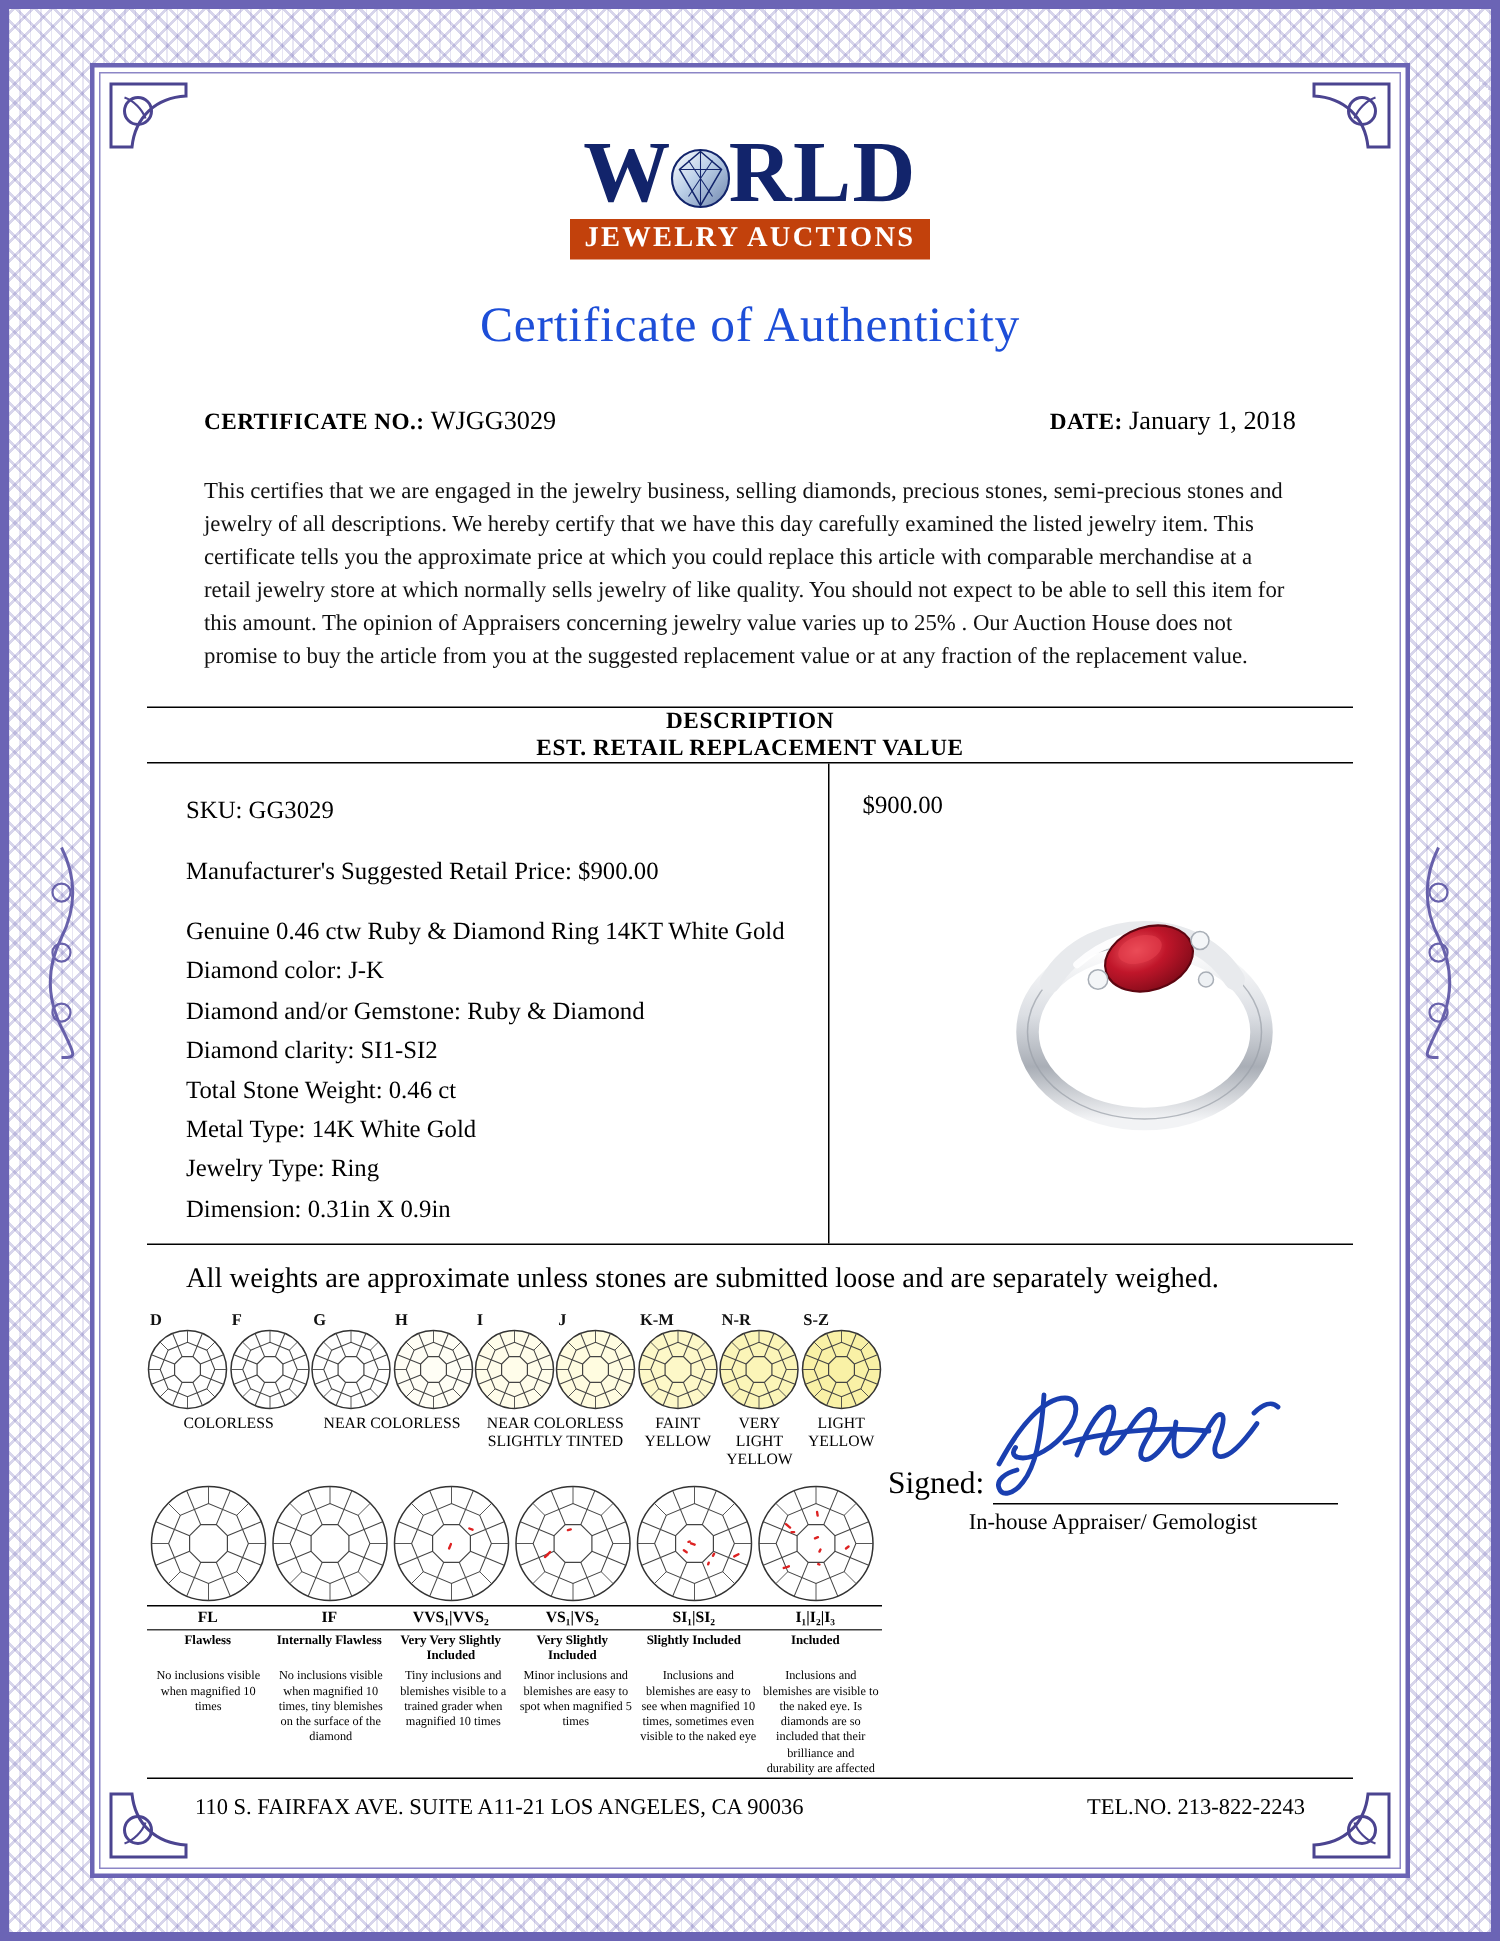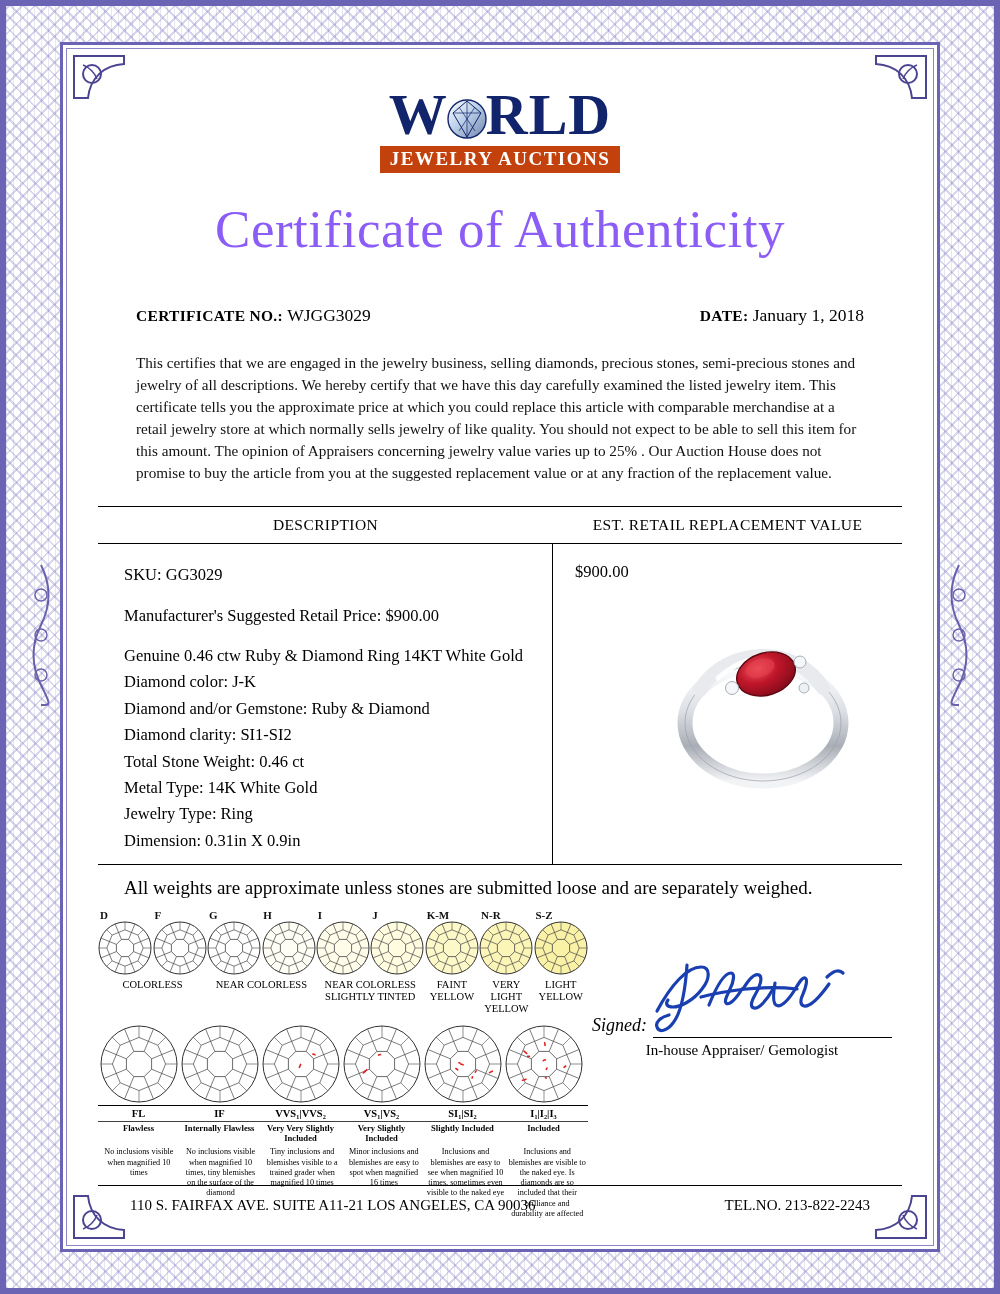--- a/index.html
+++ b/index.html
@@ -78,28 +78,28 @@
     background:#c2410c;color:#ffffff;
     font-family:"Liberation Serif", serif;
     font-weight:bold;font-size:19px;letter-spacing:1.5px;
     padding:2px 10px 3px;margin-top:2px;display:inline-block;
   }
 
   h1.title{
     text-align:center;
     font-family:"Liberation Serif", serif;
     font-weight:normal;
-    font-size:53px;
-    color:#8b5cf6;
+    font-size:33px;
+    color:#1d4ed8;
     margin:26px 0 0;
     letter-spacing:.5px;
   }
 
   .certline{
-    margin-top:46px;
+    margin-top:34px;
     display:flex;justify-content:space-between;align-items:baseline;
     font-size:17px;
     padding:0 52px 0 52px;
   }
   .lbl{font-weight:bold;font-size:15.5px;letter-spacing:.3px;}
   .val{font-size:17.5px;}
 
   .para{
     margin:26px 52px 0 52px;
     font-size:15.2px;line-height:1.45;color:#111;
@@ -107,22 +107,22 @@
   }
 
   .rule{
     margin:22px 14px 0 14px;
     border-top:1.6px solid #000;
   }
 
   .tbl-head{
     display:flex;
     margin:0 14px;
-    font-weight:normal;font-size:15.5px;letter-spacing:.4px;
-    height:36px;align-items:center;
+    font-weight:bold;font-size:15.5px;letter-spacing:.4px;
+    height:36px;align-items:center;flex-direction:column;
   }
   .th-desc{width:455px;text-align:center;}
   .th-val{flex:1;text-align:center;}
 
   .tbl-body{
     margin:0 14px;
     border-top:1.6px solid #000;
     display:flex;
     min-height:300px;
     position:relative;
@@ -179,21 +179,21 @@
   .ch{width:81px;text-align:center;font-size:10.5px;font-weight:bold;padding:2px 0;}
   .clarity-sub{display:flex;}
   .cs{width:81px;text-align:center;font-size:8.6px;font-weight:bold;padding:1px 0 2px;}
   .clarity-txt{display:flex;}
   .ct{width:81px;text-align:center;font-size:8.2px;line-height:1.25;padding:2px 2px 0;}
 
   .sign-area{
     position:absolute;right:10px;top:58px;width:300px;text-align:center;
   }
   .sign-row{display:flex;align-items:flex-end;justify-content:center;}
-  .sign-label{font-size:18px;margin-right:6px;padding-bottom:2px;font-style:italic;}
+  .sign-label{font-size:21px;margin-right:6px;padding-bottom:2px;}
   .sign-line{
     flex:1;border-bottom:1.2px solid #000;height:70px;position:relative;
   }
   .sig-svg{position:absolute;left:-10px;bottom:-2px;width:230px;height:86px;}
   .sign-title{font-size:15px;margin-top:4px;}
 
   .footer-rule{
     position:absolute;left:14px;right:14px;bottom:46px;border-top:1.6px solid #000;
   }
   .footer{
@@ -758,21 +758,21 @@
           <div class="cs">Internally Flawless</div>
           <div class="cs">Very Very Slightly Included</div>
           <div class="cs">Very Slightly Included</div>
           <div class="cs">Slightly Included</div>
           <div class="cs">Included</div>
         </div>
         <div class="clarity-txt">
           <div class="ct">No inclusions visible when magnified 10 times</div>
           <div class="ct">No inclusions visible when magnified 10 times, tiny blemishes on the surface of the diamond</div>
           <div class="ct">Tiny inclusions and blemishes visible to a trained grader when magnified 10 times</div>
-          <div class="ct">Minor inclusions and blemishes are easy to spot when magnified 16 times</div>
+          <div class="ct">Minor inclusions and blemishes are easy to spot when magnified 5 times</div>
           <div class="ct">Inclusions and blemishes are easy to see when magnified 10 times, sometimes even visible to the naked eye</div>
           <div class="ct">Inclusions and blemishes are visible to the naked eye. Is diamonds are so included that their brilliance and durability are affected</div>
         </div>
       </div>
     </div>
 
     <div class="sign-area">
       <div class="sign-row">
         <div class="sign-label">Signed:</div>
         <div class="sign-line">

